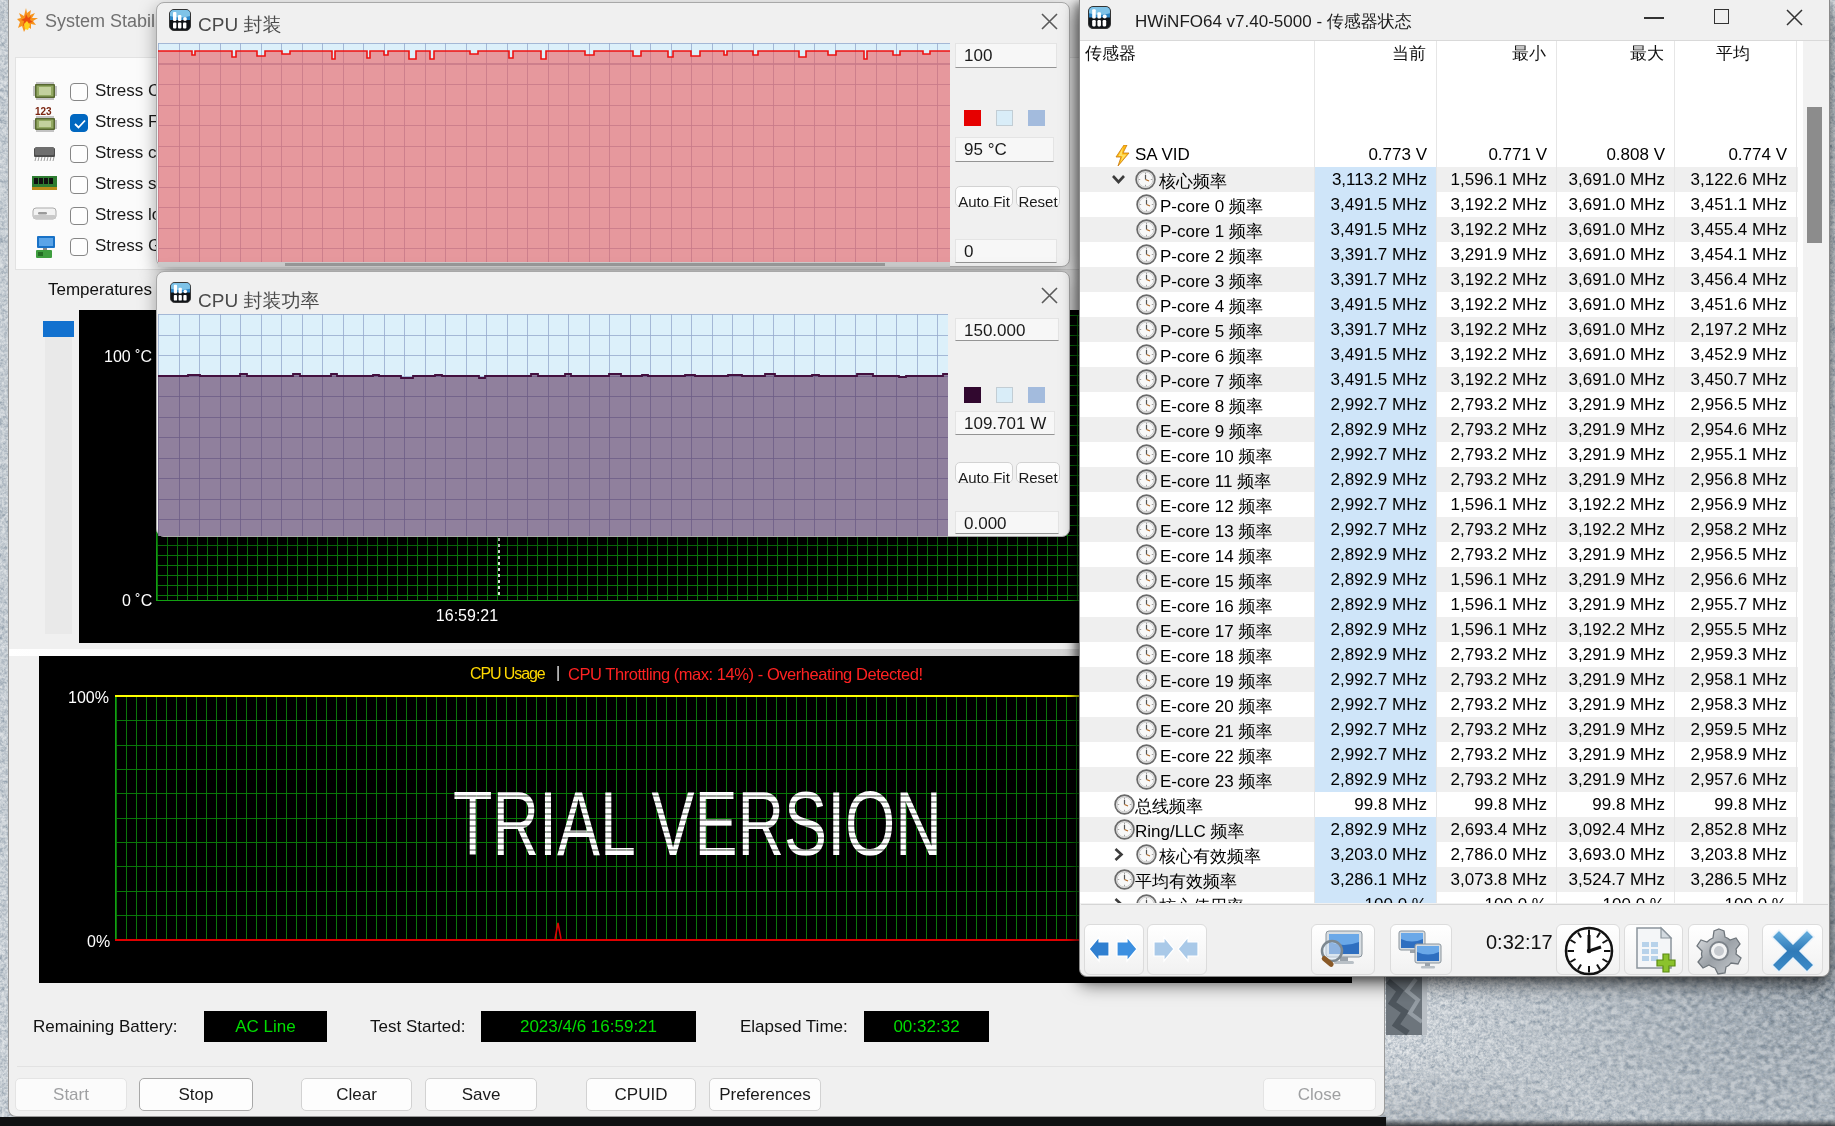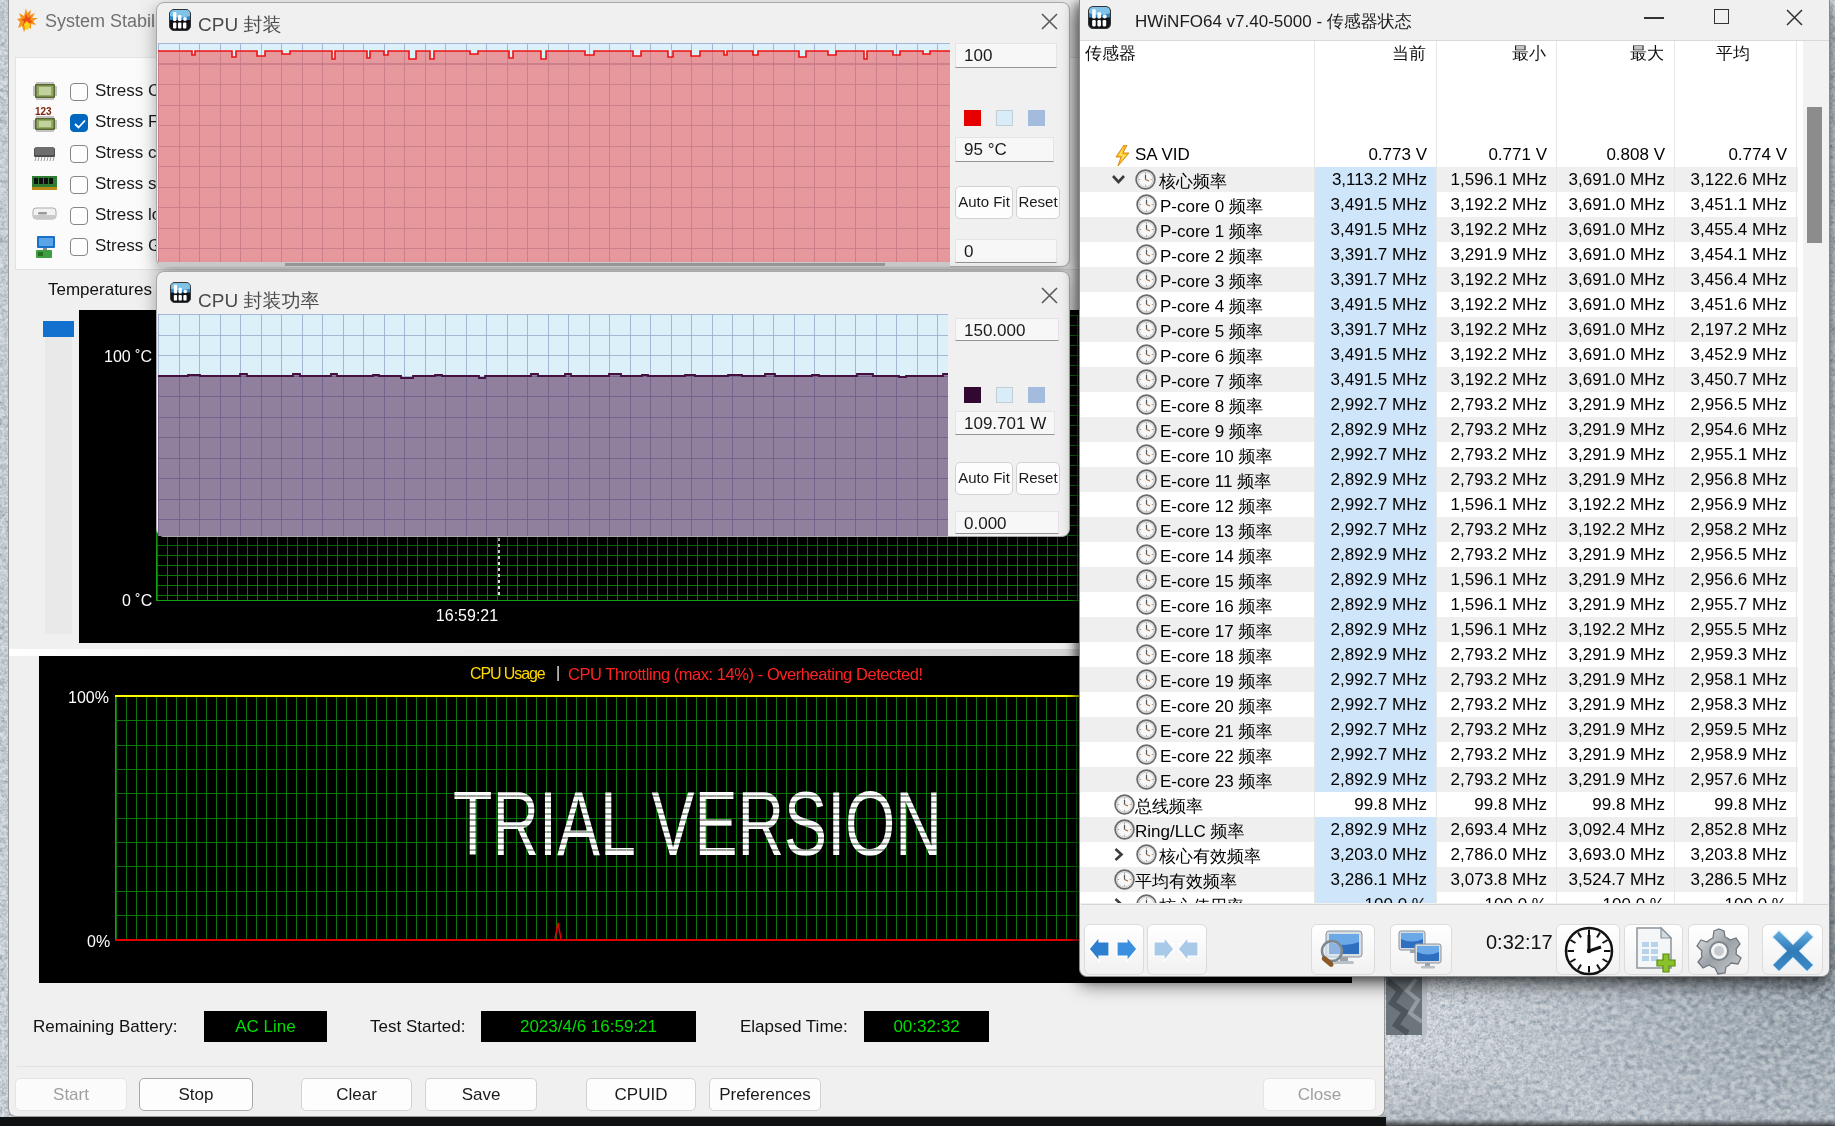--- a/index.html
+++ b/index.html
@@ -64,21 +64,21 @@
           box-shadow:0 6px 18px rgba(0,0,0,.35); }
   .gtitle { position:absolute; left:41px; top:9px; font-size:19px; color:#4a4a4a; }
   .gclose { position:absolute; width:17px; height:17px; }
   .garea { position:absolute; left:1px; background:#dcf0fa;
            background-image:
             repeating-linear-gradient(to right, rgba(150,170,205,.8) 0 1px, transparent 1px 20.5px),
             repeating-linear-gradient(to bottom, rgba(150,170,205,.8) 0 1px, transparent 1px 20.5px); }
   .ebox { position:absolute; background:#f7f7f7; border:1px solid #e4e4e4; border-bottom:1px solid #949494;
           font-size:17px; color:#1a1a1a; padding-left:8px; line-height:23px; }
   .csq { position:absolute; width:17px; height:16px; }
-  .gbtn { position:absolute; height:33px; background:#fdfdfd; border:1px solid #d2d2d2; border-radius:5px;
+  .gbtn { position:absolute; height:21px; background:#fdfdfd; border:1px solid #d2d2d2; border-radius:5px;
           font-size:15px; color:#1a1a1a; text-align:center; line-height:30px; white-space:nowrap; }
   .hsb { position:absolute; background:#cdcdcd; }
   .hsbh { position:absolute; background:#9a9a9a; }
 
   
   #hw { left:1079px; top:0; width:751px; height:977px; background:#f0f0f0; border:1px solid #8a8a8a; border-top:none; border-radius:0 0 8px 8px;
         box-shadow:0 8px 18px rgba(0,0,0,.55), -4px 2px 9px rgba(0,0,0,.38); }
   #hw-title { left:35px; top:10px; font-size:17px; color:#1c1c1c;margin-left:20px; }
   #hwtbl { left:0; top:40px; width:749px; height:863px; background:#fff; border-top:1px solid #d9d9d9; overflow:hidden; }
   .thdr { position:absolute; top:0; height:26px; font-size:17px; color:#111; line-height:25px; }

